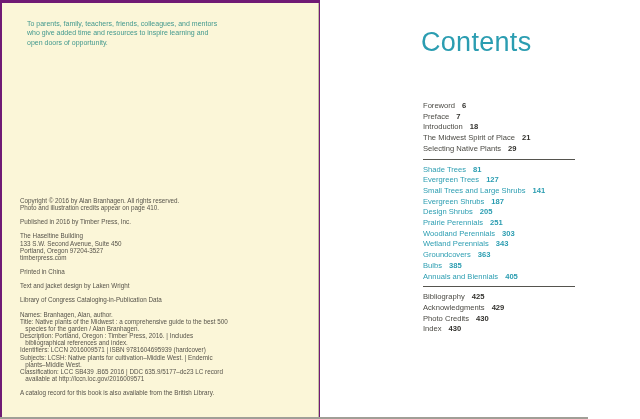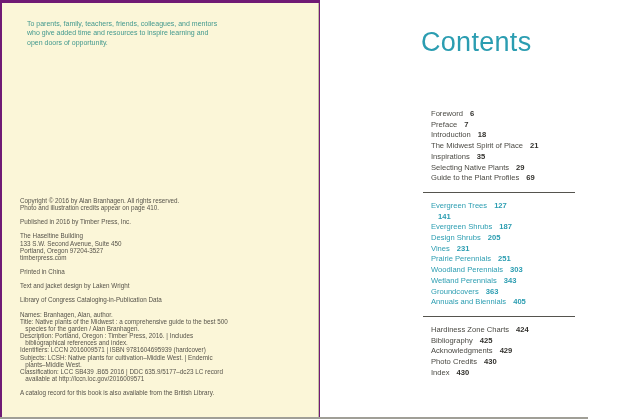--- a/index.html
+++ b/index.html
@@ -24,21 +24,21 @@
   
   .page-right {
     position:absolute; left:320px; top:0; width:316px; height:417px;
     background:#ffffff;
   }
   .contents-title {
     position:absolute; left:101px; top:27px; margin:0;
     font-size:27px; font-weight:400; letter-spacing:0.3px; color:#2b9db1;
   }
   .toc { position:absolute; left:103px; top:101px; width:200px; font-size:7.6px; }
-  .toc-block { list-style:none; margin:8px; padding:0; }
+  .toc-block { list-style:none; margin:0; padding:0; }
   .toc-row { line-height:10.7px; display:flex; align-items:baseline; }
   .toc-label { white-space:nowrap; }
   .toc-page { margin-left:7px; font-weight:bold; }
   .front .toc-label, .back .toc-label { color:#4b4a44; }
   .front .toc-page,  .back .toc-page  { color:#33322e; }
   .chapters .toc-label, .chapters .toc-page { color:#2b9db1; }
   .toc-divider { width:152px; border:0; border-top:1px solid#55544e; margin:4px 0 5px 0; }
   
   .page-tab {
     position:absolute; left:612px; top:17px; width:24px; height:36px;
@@ -110,65 +110,58 @@
           <li class="toc-row">
             <span class="toc-label">Introduction</span>
             <span class="toc-page">18</span>
           </li>
 
           <li class="toc-row">
             <span class="toc-label">The Midwest Spirit of Place</span>
             <span class="toc-page">21</span>
           </li>
 
-          <li class="toc-row">
-            <span class="toc-label">Inspirations</span>
-            <span class="toc-page">35</span>
-          </li>
 
           <li class="toc-row">
             <span class="toc-label">Selecting Native Plants</span>
             <span class="toc-page">29</span>
           </li>
 
 
-          <li class="toc-row">
-            <span class="toc-label">Guide to the Plant Profiles</span>
-            <span class="toc-page">69</span>
-          </li>
         </ul>
 
       <hr class="toc-divider">
 
       <ul class="toc-block chapters">
 
+          <li class="toc-row">
+            <span class="toc-label">Shade Trees</span>
+            <span class="toc-page">81</span>
+          </li>
 
           <li class="toc-row">
             <span class="toc-label">Evergreen Trees</span>
             <span class="toc-page">127</span>
           </li>
 
           <li class="toc-row">
+            <span class="toc-label">Small Trees and Large Shrubs</span>
             <span class="toc-page">141</span>
           </li>
 
           <li class="toc-row">
             <span class="toc-label">Evergreen Shrubs</span>
             <span class="toc-page">187</span>
           </li>
 
           <li class="toc-row">
             <span class="toc-label">Design Shrubs</span>
             <span class="toc-page">205</span>
           </li>
 
-          <li class="toc-row">
-            <span class="toc-label">Vines</span>
-            <span class="toc-page">231</span>
-          </li>
 
           <li class="toc-row">
             <span class="toc-label">Prairie Perennials</span>
             <span class="toc-page">251</span>
           </li>
 
           <li class="toc-row">
             <span class="toc-label">Woodland Perennials</span>
             <span class="toc-page">303</span>
           </li>
@@ -176,35 +169,35 @@
           <li class="toc-row">
             <span class="toc-label">Wetland Perennials</span>
             <span class="toc-page">343</span>
           </li>
 
           <li class="toc-row">
             <span class="toc-label">Groundcovers</span>
             <span class="toc-page">363</span>
           </li>
 
+          <li class="toc-row">
+            <span class="toc-label">Bulbs</span>
+            <span class="toc-page">385</span>
+          </li>
 
           <li class="toc-row">
             <span class="toc-label">Annuals and Biennials</span>
             <span class="toc-page">405</span>
           </li>
         </ul>
 
       <hr class="toc-divider">
 
       <ul class="toc-block back">
 
-          <li class="toc-row">
-            <span class="toc-label">Hardiness Zone Charts</span>
-            <span class="toc-page">424</span>
-          </li>
 
           <li class="toc-row">
             <span class="toc-label">Bibliography</span>
             <span class="toc-page">425</span>
           </li>
 
           <li class="toc-row">
             <span class="toc-label">Acknowledgments</span>
             <span class="toc-page">429</span>
           </li>

